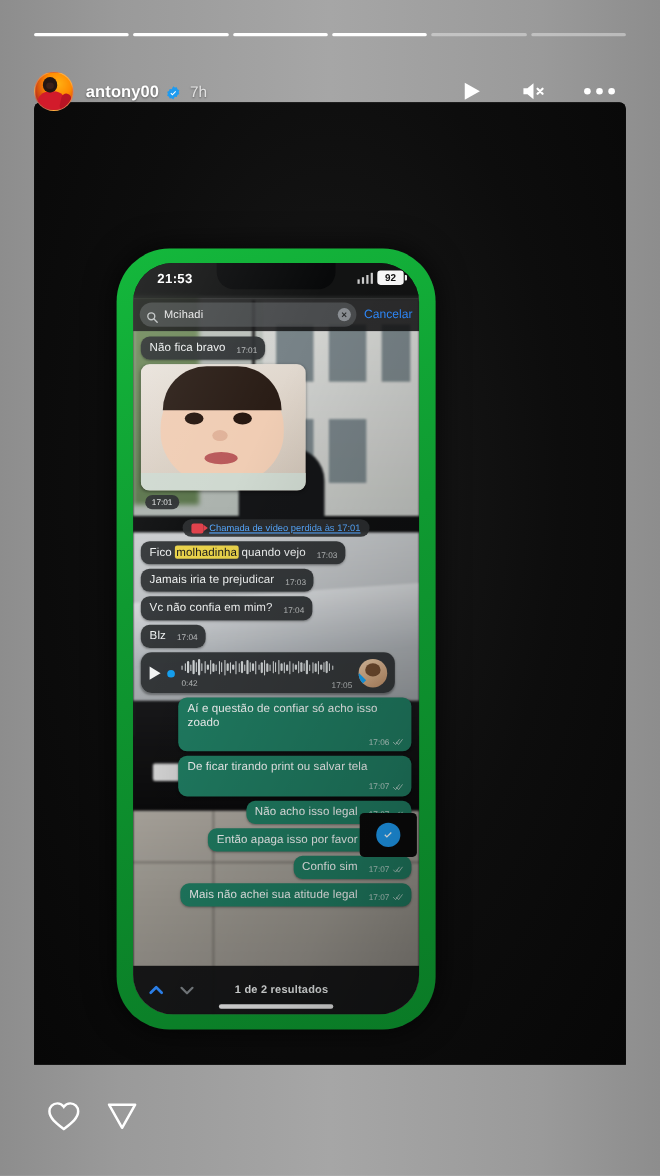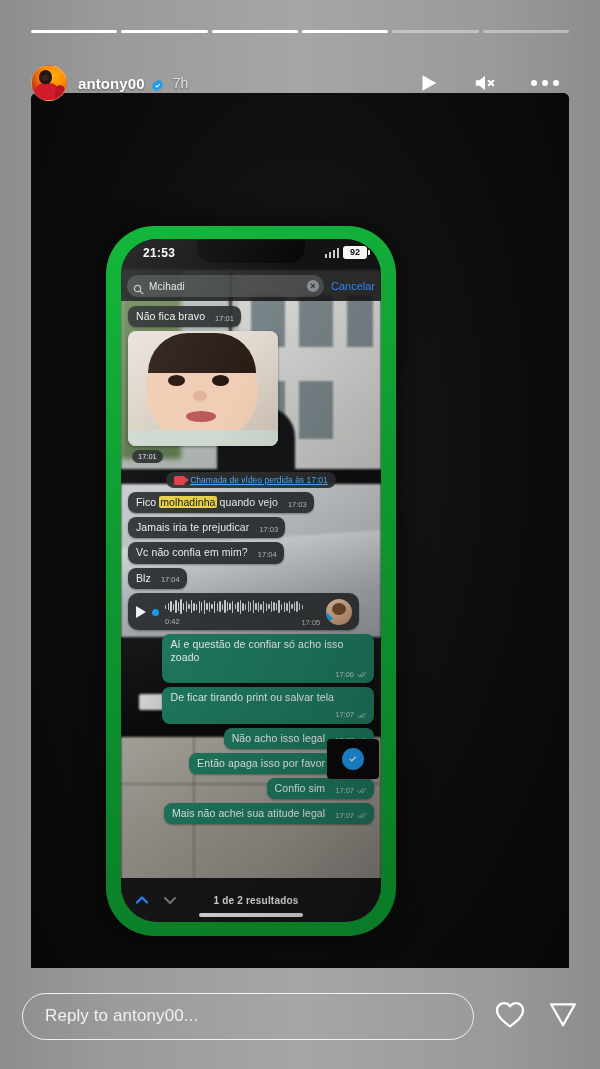--- a/index.html
+++ b/index.html
@@ -573,23 +573,20 @@
         <div id="restext">1 de 2 resultados</div>
       </div>
       <div id="homebar"></div>
 
     </div>
   </div>
 
 </div>
 
 <div id="replybar">
-  <div id="replyinput">
-    <span>Reply to antony00...</span>
-  </div>
   <div id="like-icon">
     <svg viewBox="0 0 24 22" width="32" height="30">
       <path d="M12 20.3C6.7 16.2 2.2 12.8 2.2 8.2 2.2 5.1 4.6 2.8 7.6 2.8c1.8 0 3.4.9 4.4 2.3 1-1.4 2.6-2.3 4.4-2.3 3 0 5.4 2.3 5.4 5.4 0 4.6-4.5 8-9.8 12.1z" fill="none" stroke="#ffffff" stroke-width="1.7"></path>
     </svg>
   </div>
   <div id="share-icon">
     <svg viewBox="0 0 24 24" width="30" height="30">
       <path d="M2.5 4.2h19L12 21z" fill="none" stroke="#ffffff" stroke-width="1.8" stroke-linejoin="round"></path>
     </svg>
   </div>

